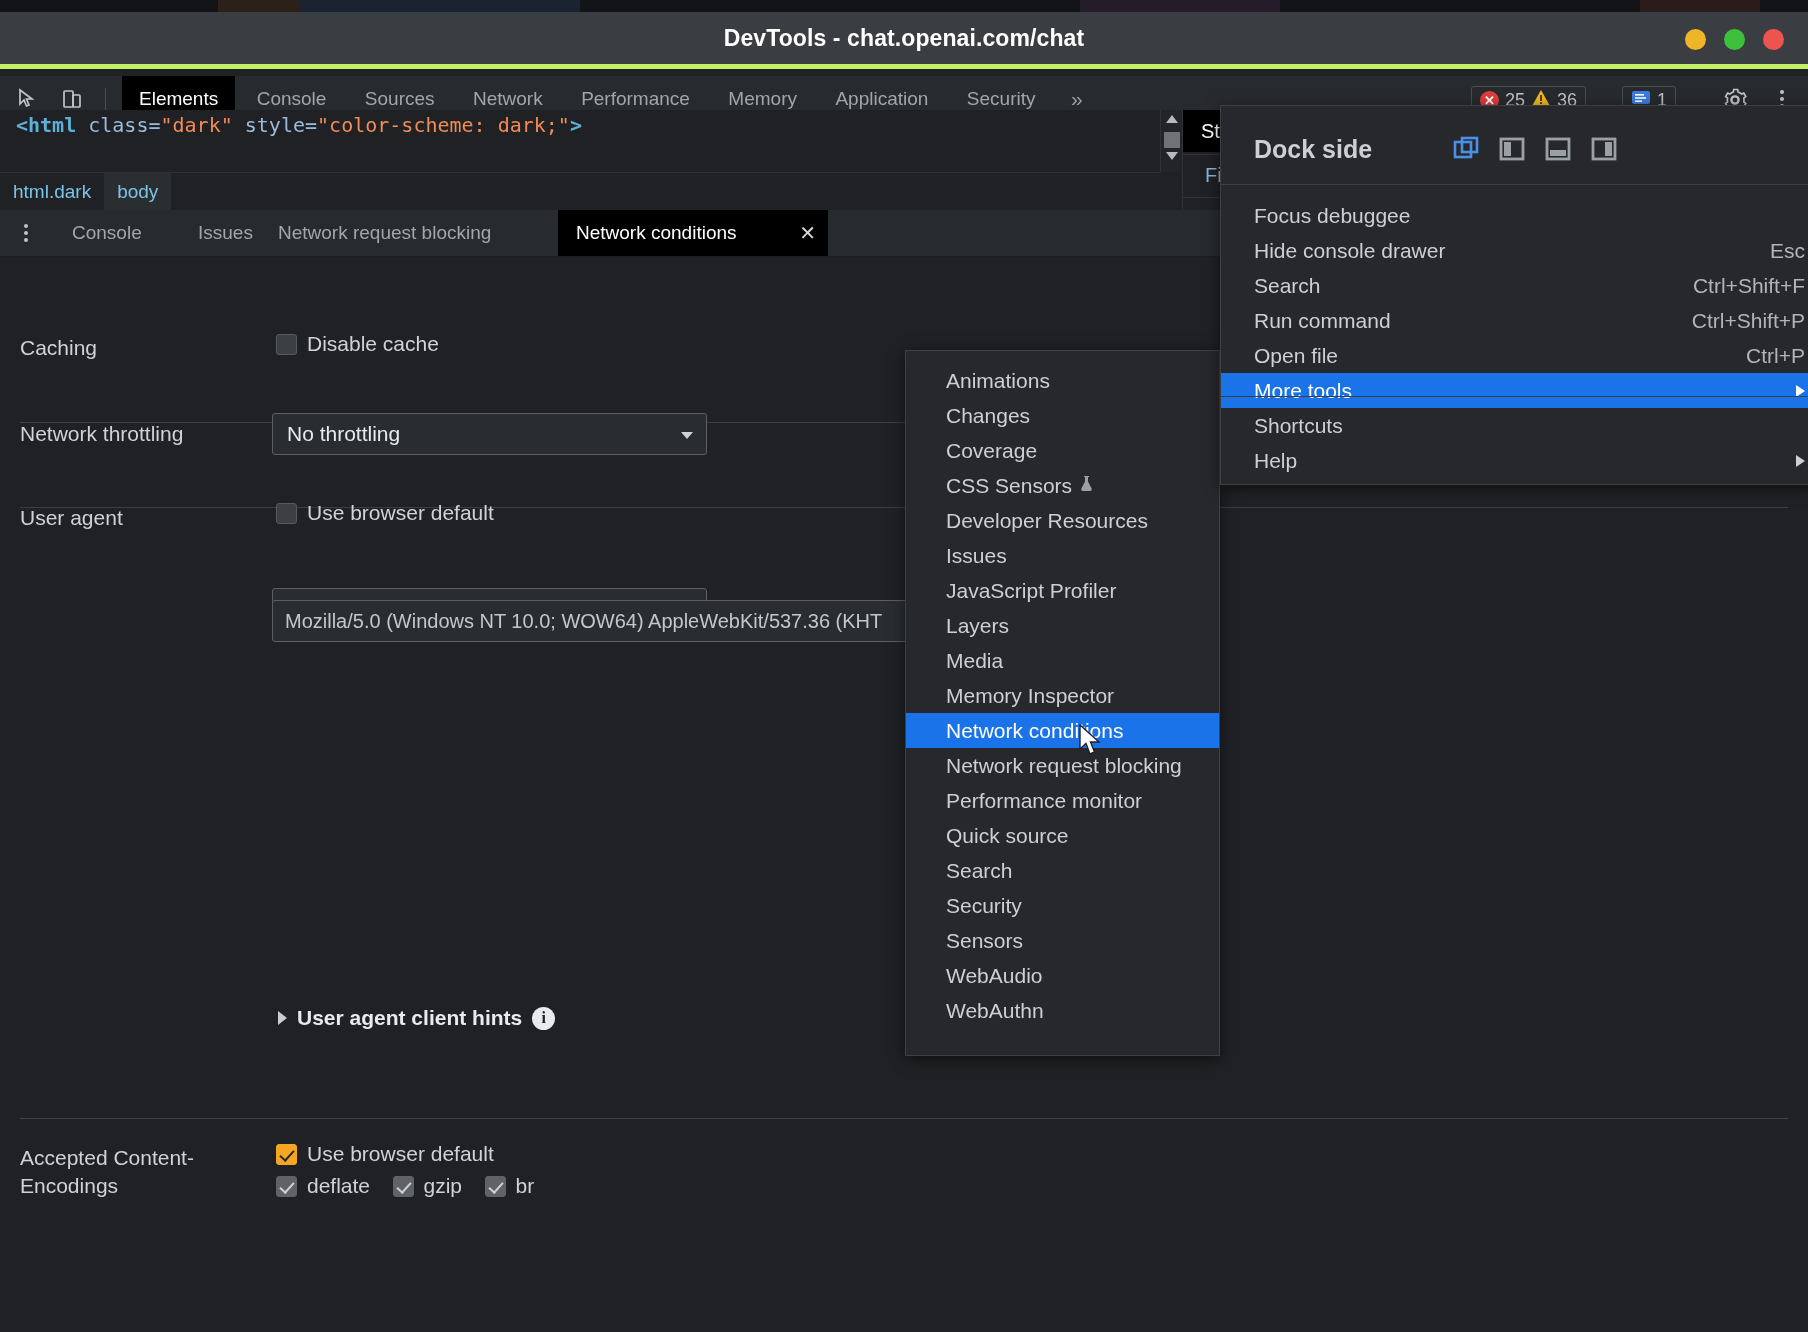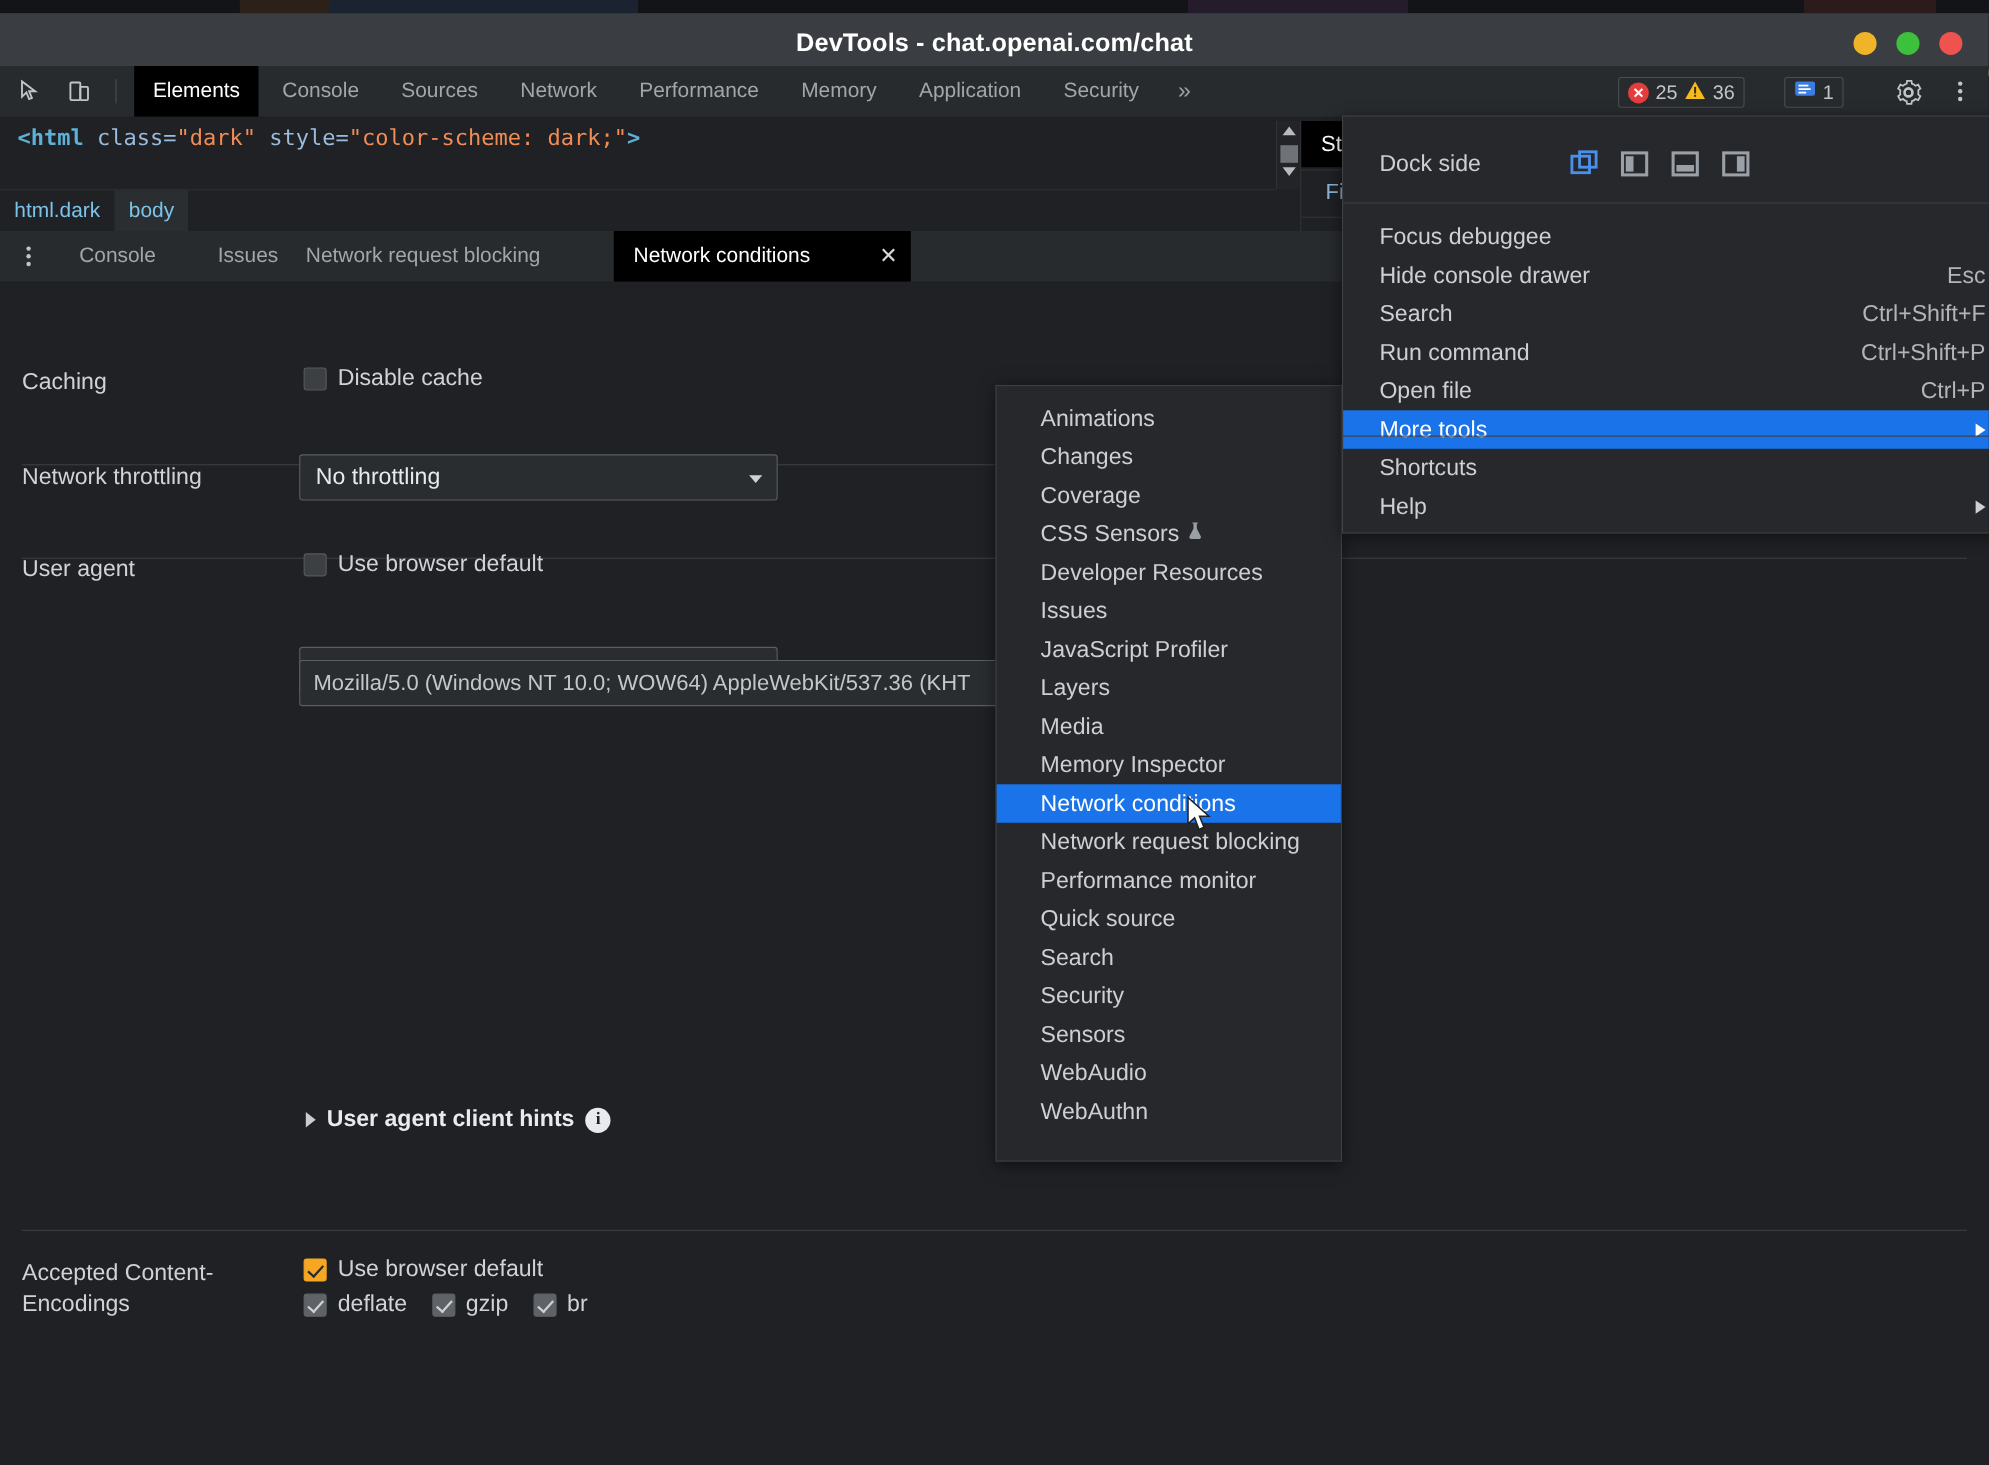--- a/index.html
+++ b/index.html
@@ -38,21 +38,21 @@
     font-size: 23px; font-weight: bold; color: #ffffff;
     letter-spacing: 0.1px;
   }
   .wbtn { position: absolute; top: 17px; width: 21px; height: 21px; border-radius: 50%; }
   #wbtn-min { left: 1685px; background: #f0b429; }
   #wbtn-max { left: 1724px; background: #3dc13d; }
   #wbtn-close { left: 1763px; background: #ef5350; }
 
   
   #main-toolbar {
-    position: absolute; left: 0; top: 60px; width: 1808px; height: 46px;
+    position: absolute; left: 0; top: 76px; width: 1808px; height: 46px;
     background: #282b2e;
     border-bottom: 1px solid #1c1e21;
   }
   .tb-icon {
     position: absolute; top: 10px; width: 28px; height: 26px;
     display: flex; align-items: center; justify-content: center;
     cursor: pointer;
   }
   #icon-inspect { left: 14px; }
   #icon-device { left: 58px; }
@@ -229,21 +229,21 @@
   #mainmenu {
     position: absolute; left: 1220px; top: 105px; width: 600px; height: 380px;
     background: #27282b; border: 1px solid #3c3f43;
     box-shadow: 0 3px 14px rgba(0,0,0,0.55);
     box-sizing: border-box;
   }
   #dockside-row {
     position: absolute; left: 0; top: 14px; width: 598px; height: 58px;
     display: flex; align-items: center;
   }
-  #dockside-label { margin-left: 33px; font-size: 21px; color: #cdd0d3; }
+  #dockside-label { margin-left: 33px; font-size: 25px; color: #cdd0d3; font-weight: bold; }
   #dockside-icons { display: flex; gap: 18px; margin-left: 80px; align-items: center; }
   .dock-ic { width: 28px; height: 28px; cursor: pointer; }
   #mm-sep1 { position: absolute; left: 0; top: 78px; width: 598px; height: 1px; background: #3c3f43; }
   .mmi {
     position: absolute; left: 0; width: 598px; height: 35px; line-height: 35px;
     font-size: 21px; color: #cdd0d3; cursor: pointer;
   }
   .mmi .mmi-label { position: absolute; left: 33px; }
   .mmi .mmi-accel { position: absolute; right: 14px; color: #b2b5b8; }
   .mmi.highlight { background: #1a73e8; color: #ffffff; }

